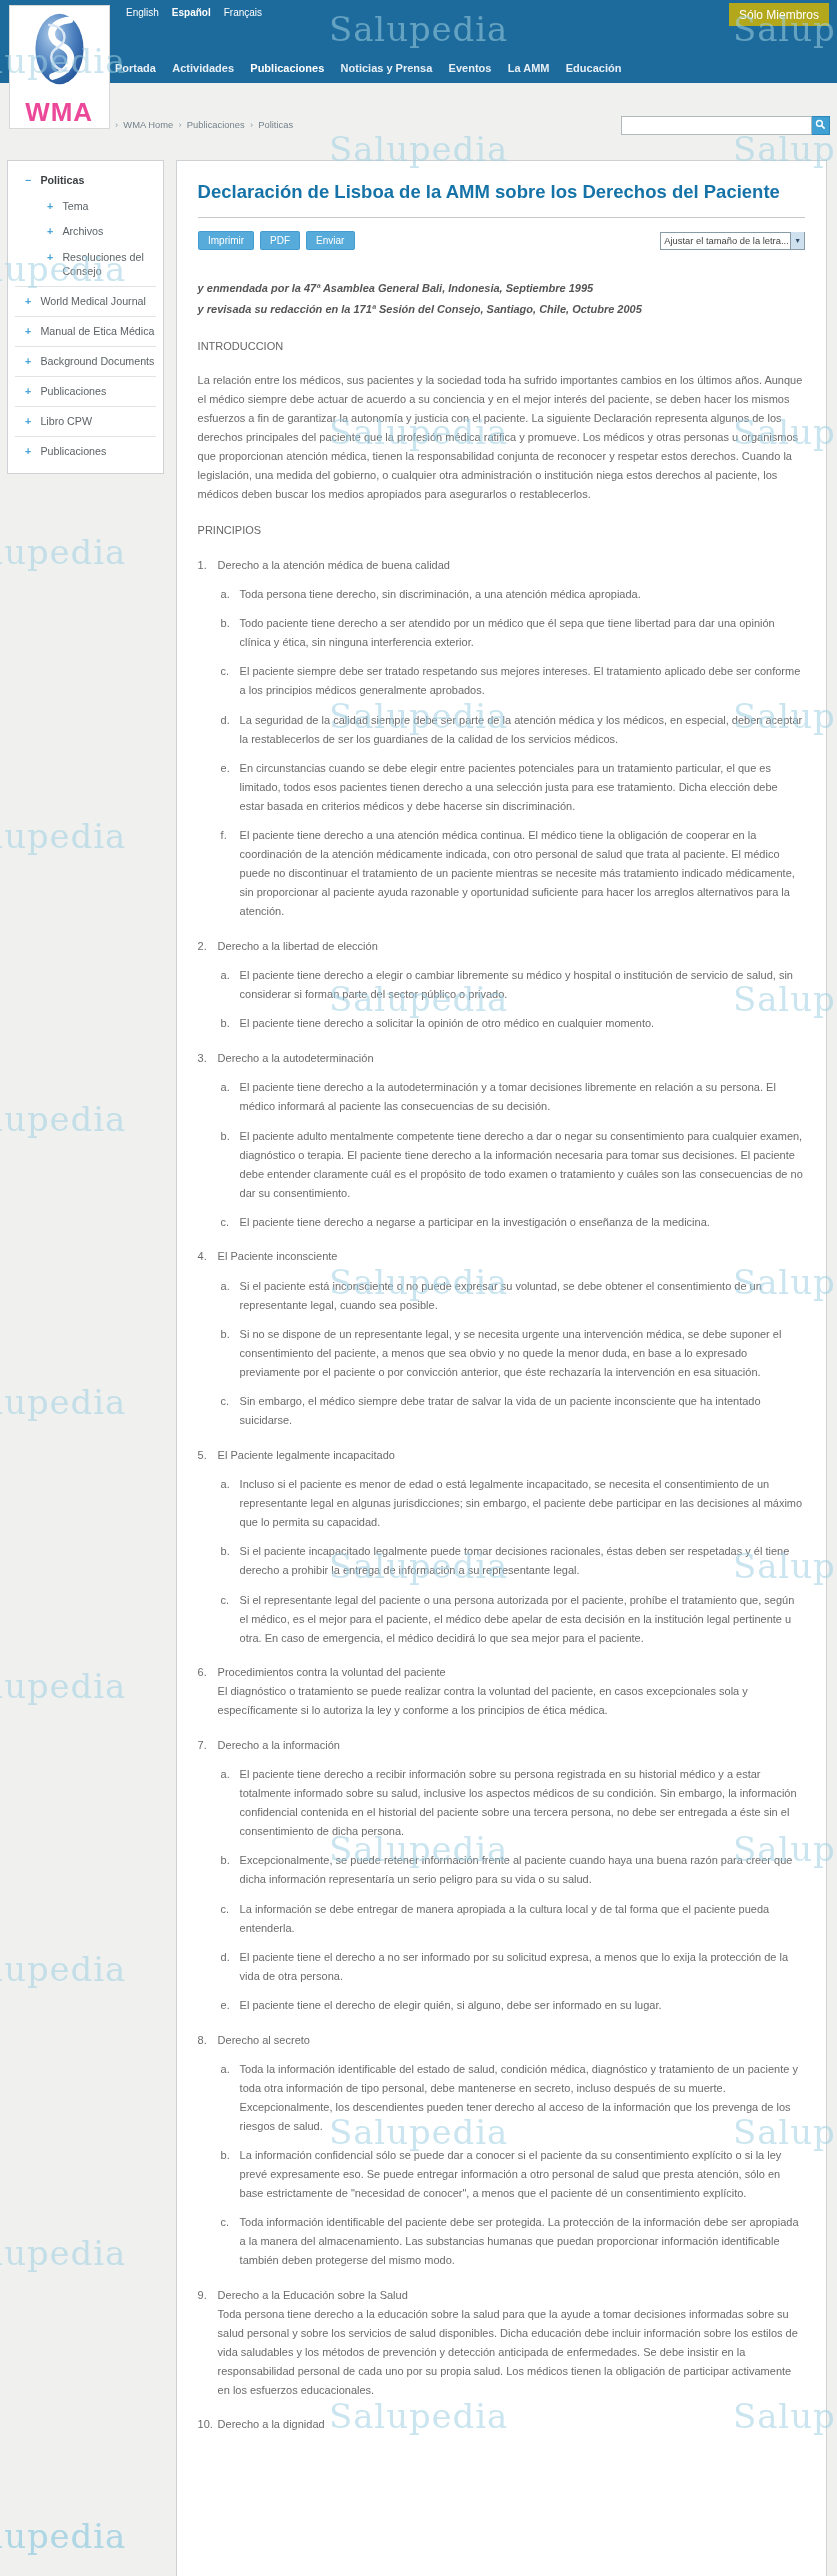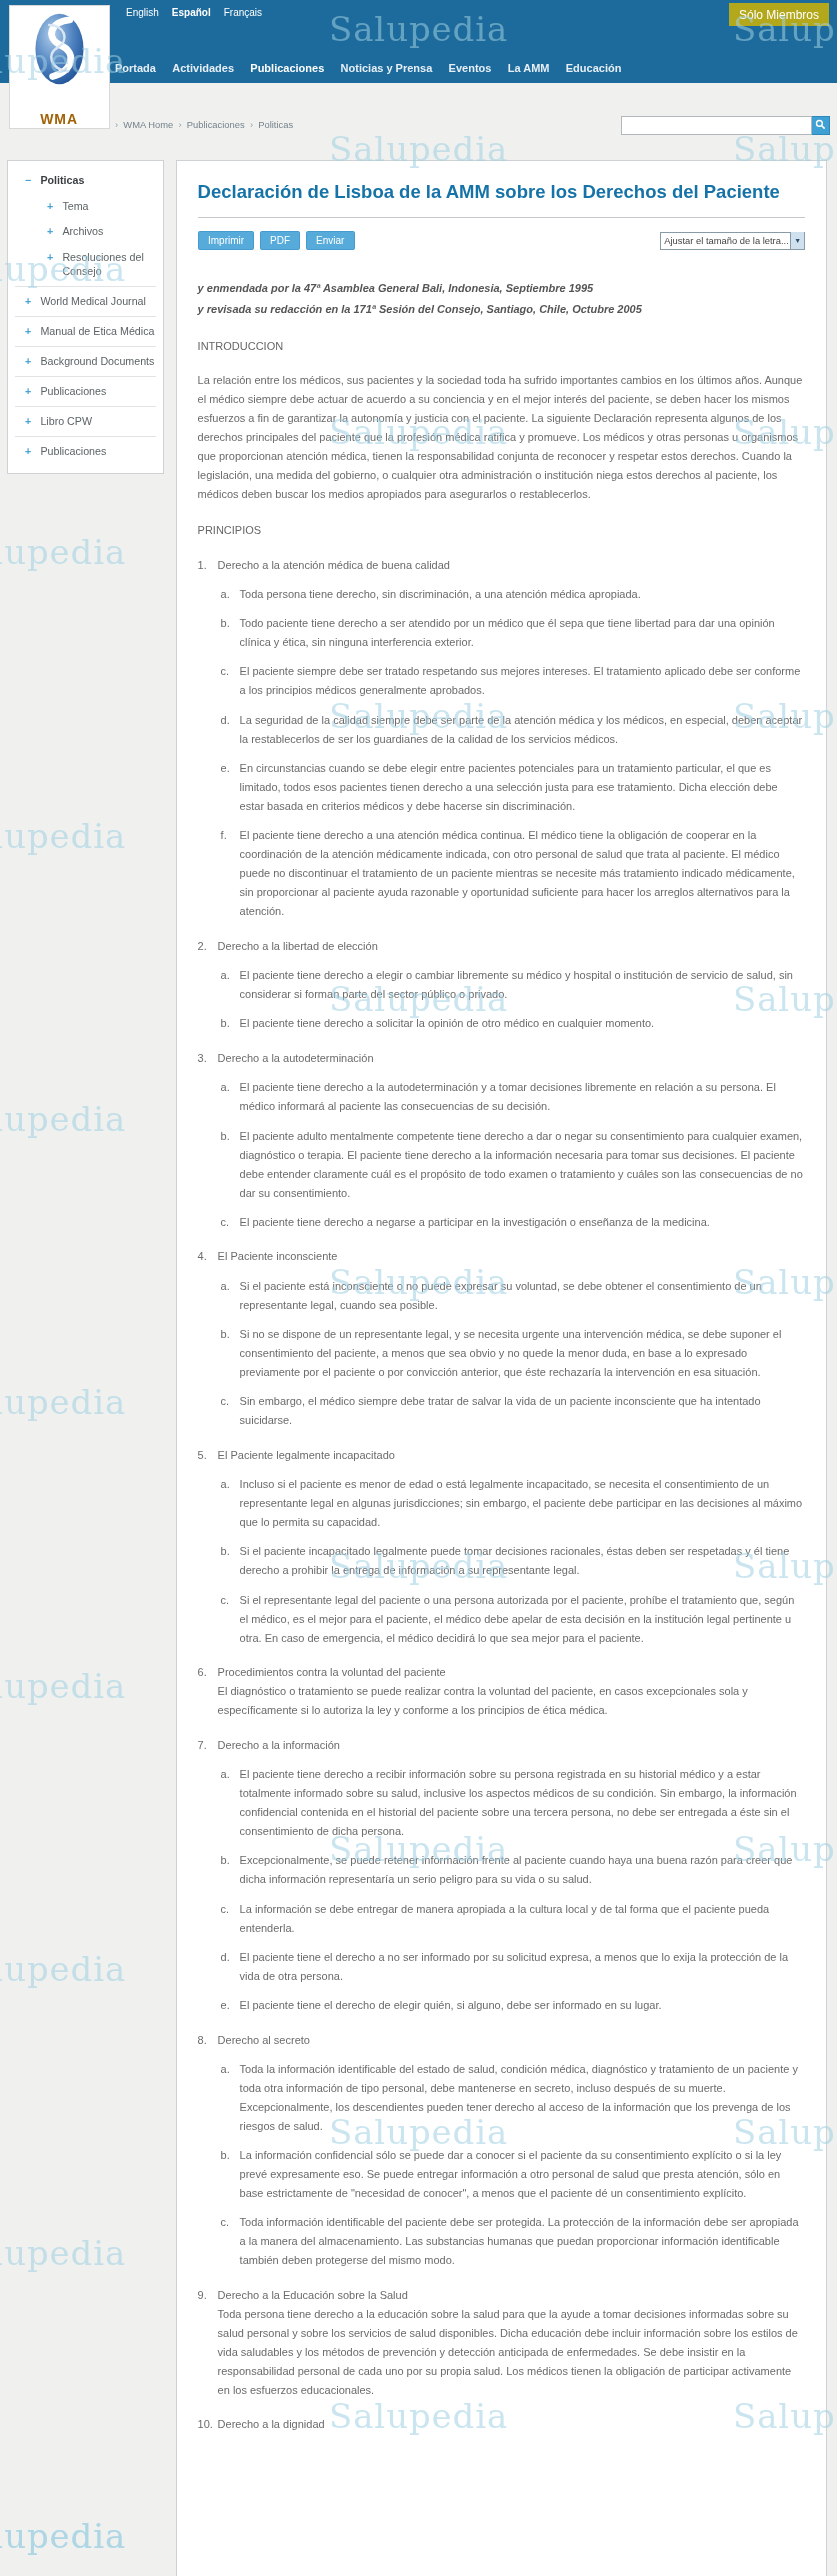--- a/index.html
+++ b/index.html
@@ -29,21 +29,21 @@
     font-size:11px; font-weight:bold; color:#e6eff6; }
   .nav-item { cursor:pointer; }
   .nav-item.active { color:#ffffff; }
   
   .logo-box {
     position:absolute; left:8.6px; top:5.2px; width:101px; height:124px; z-index:5;
     background:#fff; border:0.9px solid #d8d8d8;
     display:flex; flex-direction:column; align-items:center; justify-content:flex-start;
     cursor:pointer;
   }
-  .logo-text { font-weight:bold; font-size:14px; color:#a16207; letter-spacing:0.9px; margin-top:16px; }
+  .logo-text { font-weight:bold; font-size:26px; color:#ec4899; letter-spacing:0.9px; margin-top:2px; }
   
   .breadcrumb { position:absolute; left:115px; top:119px; font-size:9.4px; color:#75828b;
     display:flex; gap:5.2px; align-items:center; }
   .crumb { cursor:pointer; }
   .crumb-sep { color:#8fa3b0; }
   .search-wrap { position:absolute; right:6.9px; top:116px; display:flex; }
   .search-input { width:191px; height:19px; border:0.9px solid #b2b9bd; font-size:9.4px;
     padding:0 4.3px; background:#fff; outline:none; color:#444; }
   .search-btn { width:18px; height:19px; background:#3fa0d4; border:0.9px solid #2f88ba;
     border-left:none; display:flex; align-items:center; justify-content:center; cursor:pointer; }

